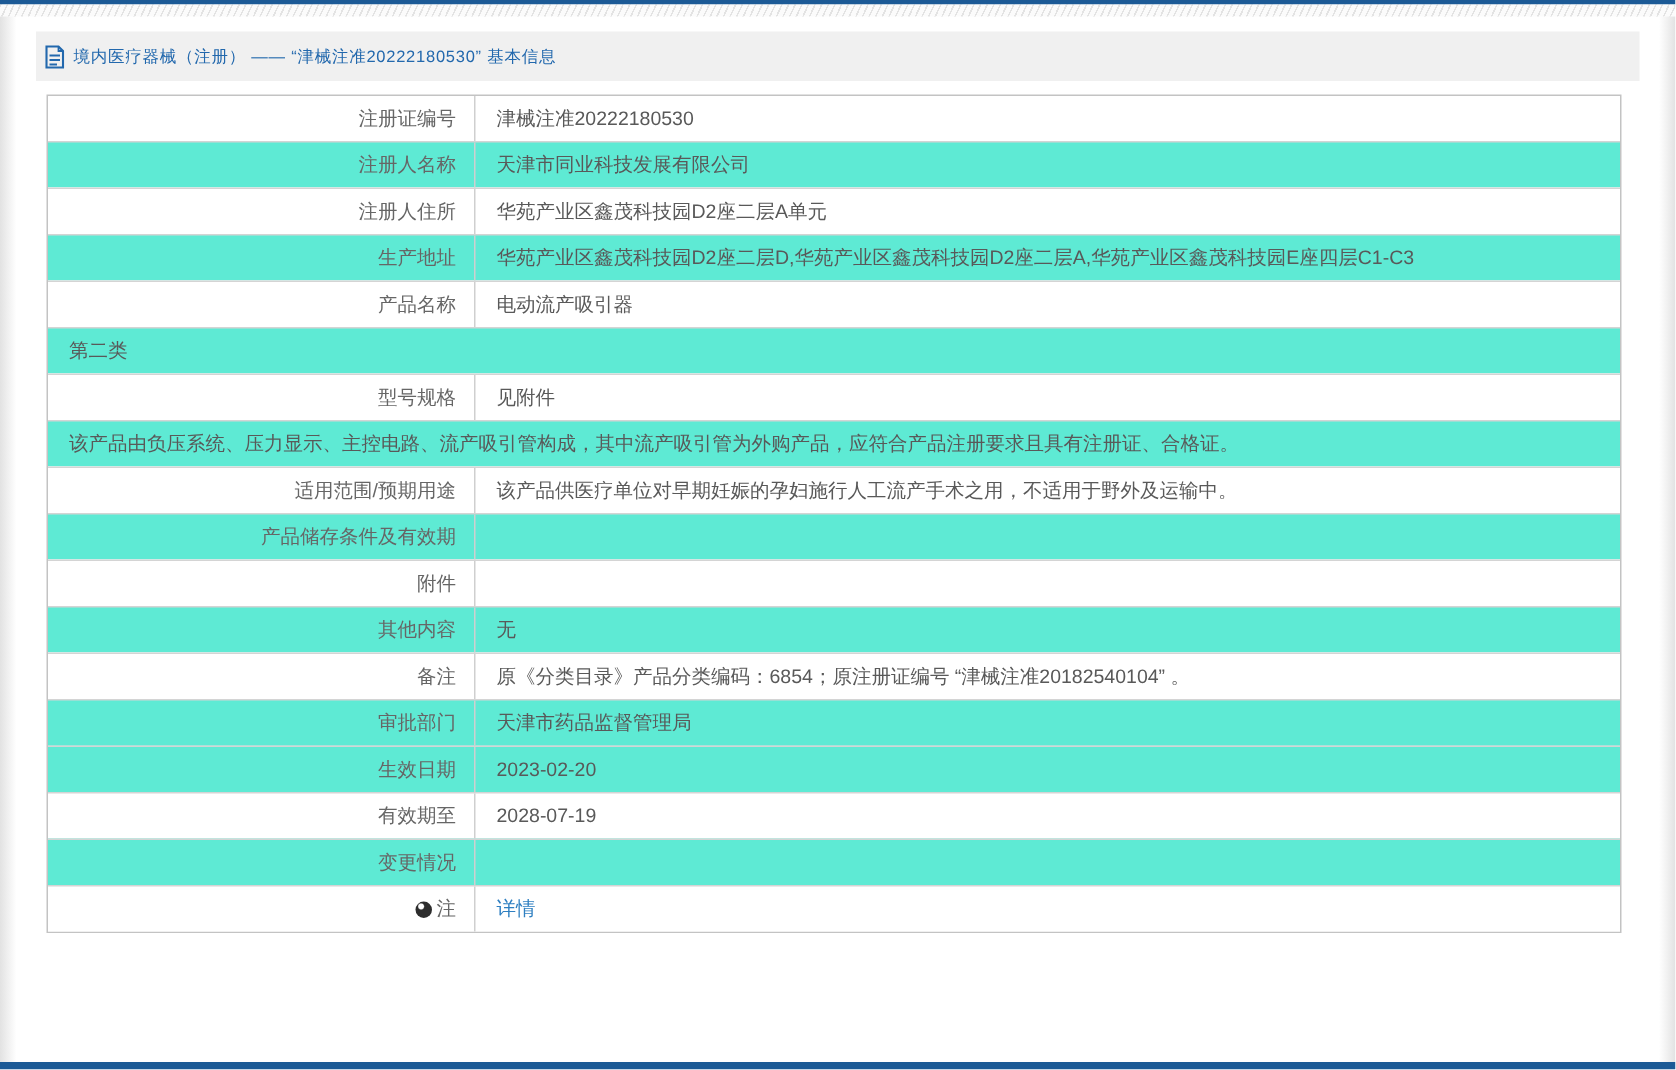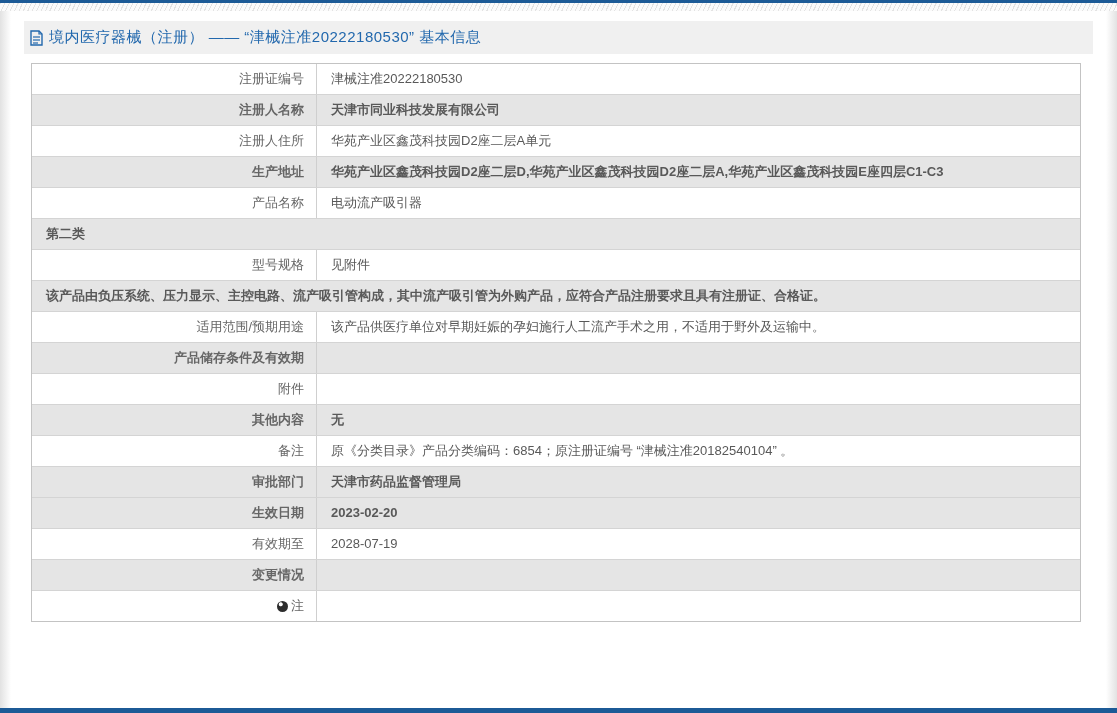--- a/index.html
+++ b/index.html
@@ -25,38 +25,38 @@
     height: 33px;
     background: #f0f0f0;
     display: flex;
     align-items: center;
     padding-left: 5px;
     box-sizing: border-box;
   }
   .doc-icon { width: 15px; height: 16px; margin-right: 5px; flex: 0 0 auto; }
   .page-title {
     color: #2268ad;
-    font-size: 15px;
+    font-size: 11px;
     letter-spacing: 0.5px;
     white-space: nowrap;
   }
 
   .table-card {
     margin: 9px 36px 16px 31px;
     border: 1px solid #c3c3c3;
     background: #fff;
   }
   .t-row {
     display: flex;
     align-items: stretch;
     border-top: 1px solid #d4d4d4;
     background: #ffffff;
   }
   .t-row:first-child { border-top: none; }
-  .t-row.alt { background: #e5e5e5; font-weight: bold; }
+  .t-row.alt { background: #5eead4; }
   .t-label {
     width: 285px;
     flex: 0 0 285px;
     box-sizing: border-box;
     border-right: 1px solid #cfcfcf;
     text-align: right;
     padding: 5px 12px 5px 8px;
     color: #666;
     font-size: 13px;
     line-height: 20px;
@@ -173,16 +173,19 @@
   </div>
   <div class="t-row alt">
     <div class="t-label">变更情况</div>
     <div class="t-value"></div>
   </div>
   <div class="t-row">
     <div class="t-label">
       <span class="note-dot"></span>
       <span>注</span>
     </div>
+    <div class="t-value">
+      <a>详情</a>
+    </div>
   </div>
 </div>
 
 <div class="bottom-bar"></div>
 
 </body></html>

